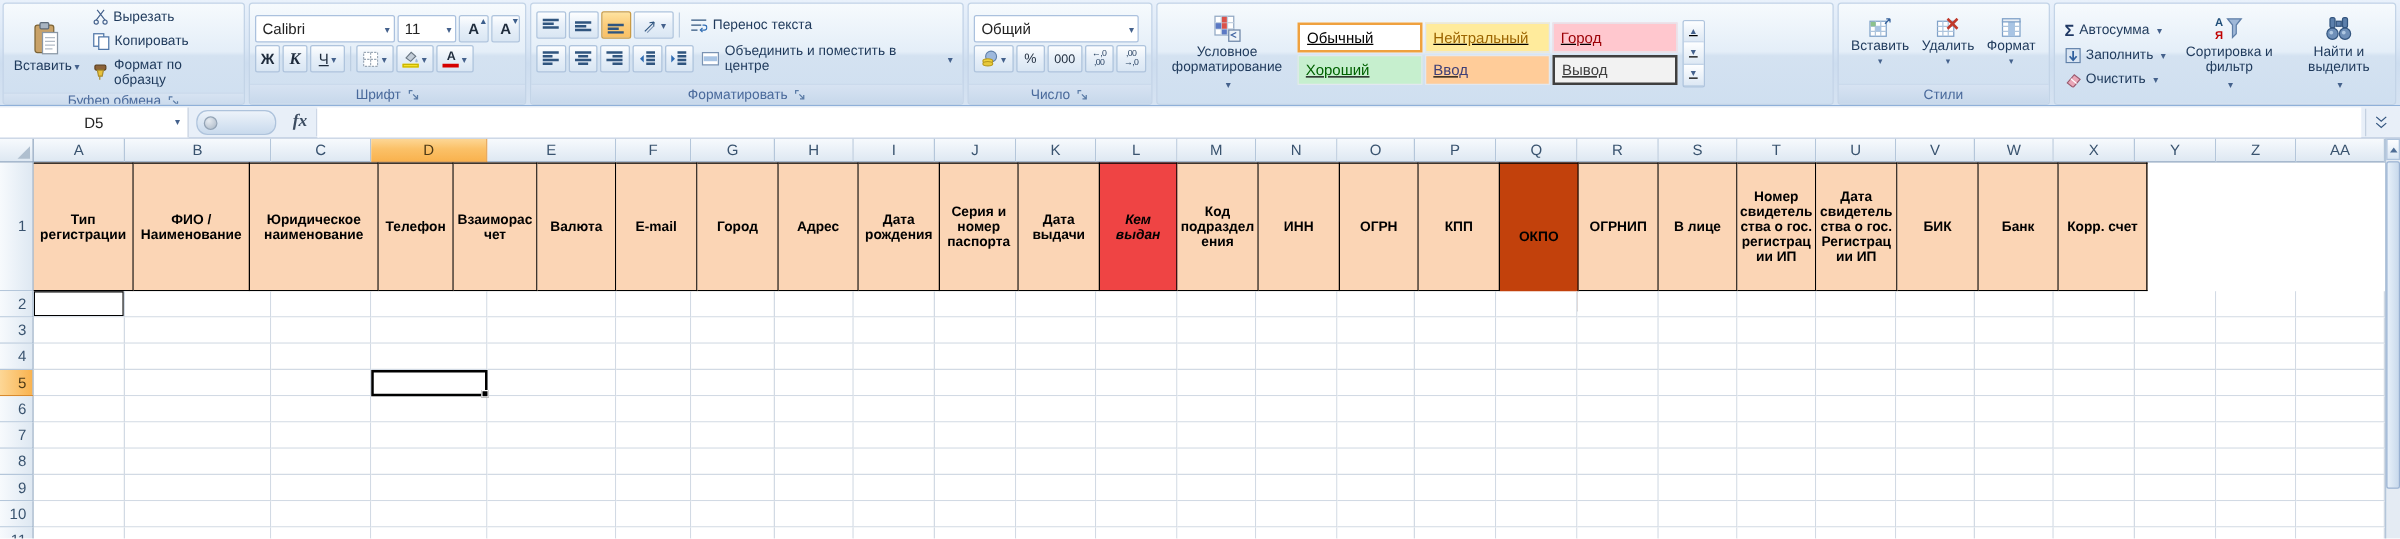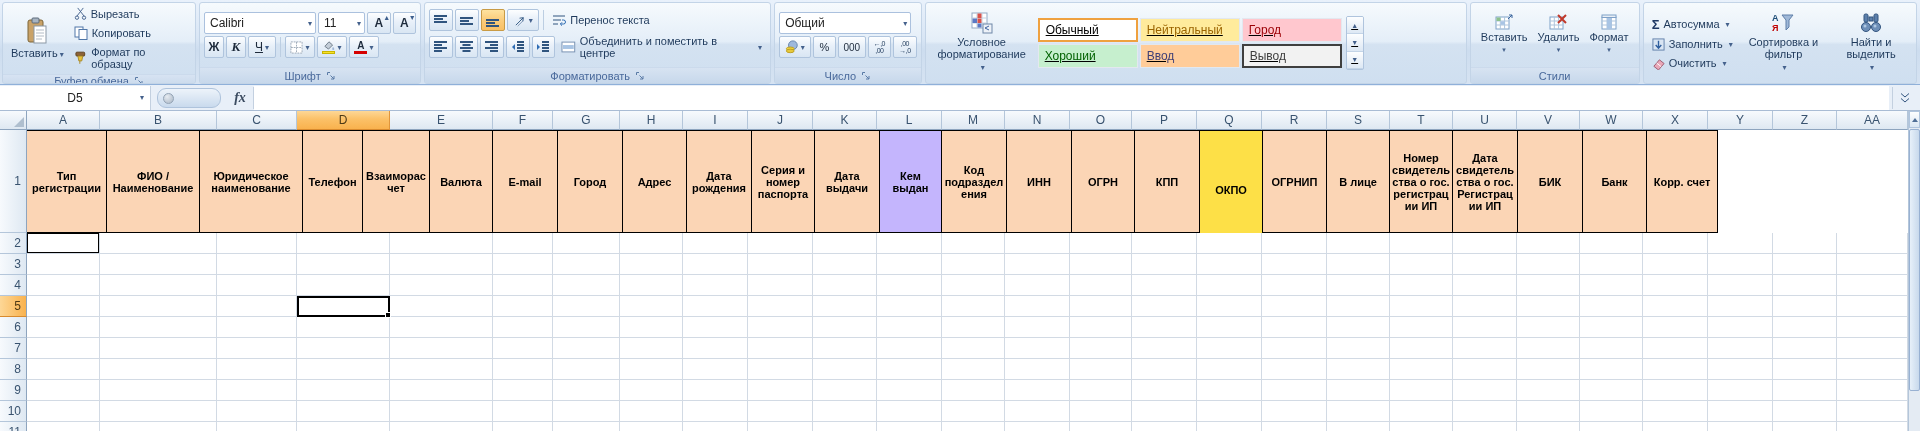--- a/index.html
+++ b/index.html
@@ -543,26 +543,26 @@
           <div class="cell hdr" style="width: 103px; height: 103px; background: rgb(251, 213, 181);">Юридическое наименование</div>
           <div class="cell hdr" style="width: 60px; height: 103px; background: rgb(251, 213, 181);">Телефон</div>
           <div class="cell hdr" style="width: 67px; height: 103px; background: rgb(251, 213, 181);">Взаиморасчет</div>
           <div class="cell hdr" style="width: 63px; height: 103px; background: rgb(251, 213, 181);">Валюта</div>
           <div class="cell hdr" style="width: 65px; height: 103px; background: rgb(251, 213, 181);">E-mail</div>
           <div class="cell hdr" style="width: 65px; height: 103px; background: rgb(251, 213, 181);">Город</div>
           <div class="cell hdr" style="width: 64px; height: 103px; background: rgb(251, 213, 181);">Адрес</div>
           <div class="cell hdr" style="width: 65px; height: 103px; background: rgb(251, 213, 181);">Дата рождения</div>
           <div class="cell hdr" style="width: 63px; height: 103px; background: rgb(251, 213, 181);">Серия и номер паспорта</div>
           <div class="cell hdr" style="width: 65px; height: 103px; background: rgb(251, 213, 181);">Дата выдачи</div>
-          <div class="cell hdr" style="width: 62px; height: 103px; background: #c4b5fd;">Кем выдан</div>
+          <div class="cell hdr" style="width: 62px; height: 103px; background: #ef4444; font-style: italic;">Кем выдан</div>
           <div class="cell hdr" style="width: 65px; height: 103px; background: rgb(251, 213, 181);">Код подразделения</div>
           <div class="cell hdr" style="width: 65px; height: 103px; background: rgb(251, 213, 181);">ИНН</div>
           <div class="cell hdr" style="width: 63px; height: 103px; background: rgb(251, 213, 181);">ОГРН</div>
           <div class="cell hdr" style="width: 65px; height: 103px; background: rgb(251, 213, 181);">КПП</div>
-          <div class="cell hdr" style="width: 63px; height: 119px; background: #fde047;">ОКПО</div>
+          <div class="cell hdr" style="width: 63px; height: 119px; background: #c2410c;">ОКПО</div>
           <div class="cell hdr" style="width: 64px; height: 103px; background: rgb(251, 213, 181);">ОГРНИП</div>
           <div class="cell hdr" style="width: 63px; height: 103px; background: rgb(251, 213, 181);">В лице</div>
           <div class="cell hdr" style="width: 63px; height: 103px; background: rgb(251, 213, 181);">Номер свидетельства о гос. регистрации ИП</div>
           <div class="cell hdr" style="width: 65px; height: 103px; background: rgb(251, 213, 181);">Дата свидетельства о гос. Регистрации ИП</div>
           <div class="cell hdr" style="width: 65px; height: 103px; background: rgb(251, 213, 181);">БИК</div>
           <div class="cell hdr" style="width: 64px; height: 103px; background: rgb(251, 213, 181);">Банк</div>
           <div class="cell hdr" style="width: 71px; height: 103px; background: rgb(251, 213, 181);">Корр. счет</div>
         </div>
         <div class="grow" style="height: 21px;">
           <div class="row-h" style="height: 21px;">2</div>

